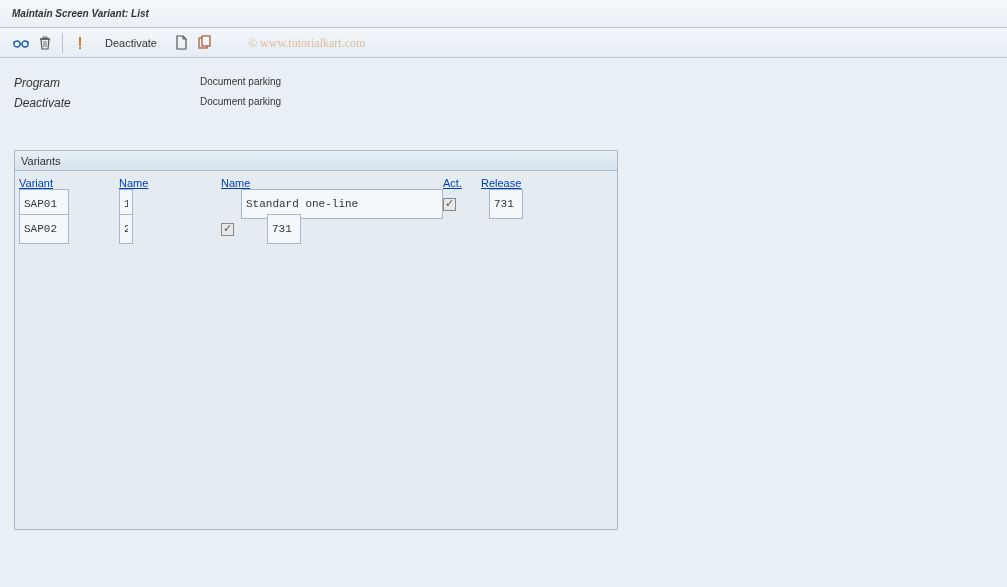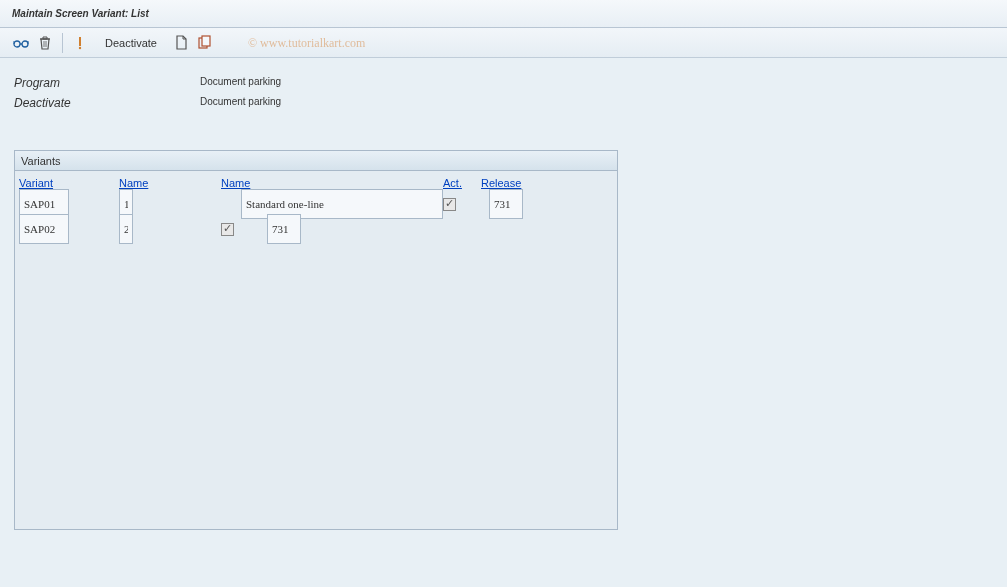--- a/index.html
+++ b/index.html
@@ -118,21 +118,21 @@
       margin-bottom: 3px;
       height: 22px;
     }
     .cell-input {
       background: #f5f8fb;
       border: 1px solid #a8b8c8;
       height: 30px;
       padding: 14px 4px;
       font-size: 11px;
       color: #333;
-      font-family: Liberation Serif, serif;
+      font-family: Liberation Mono, monospace;
     }
     .w-variant { width: 50px; }
     .w-lines { width: 14px; }
     .w-name { width: 202px; }
     .w-release { width: 34px; }
     .cell-wrap { display: flex; align-items: center; }
     .cell-wrap.col-variant { width: 100px; }
     .cell-wrap.col-lines { width: 102px; }
     .cell-wrap.col-name { width: 222px; justify-content: flex-end; }
     .cell-wrap.col-act { width: 38px; }

